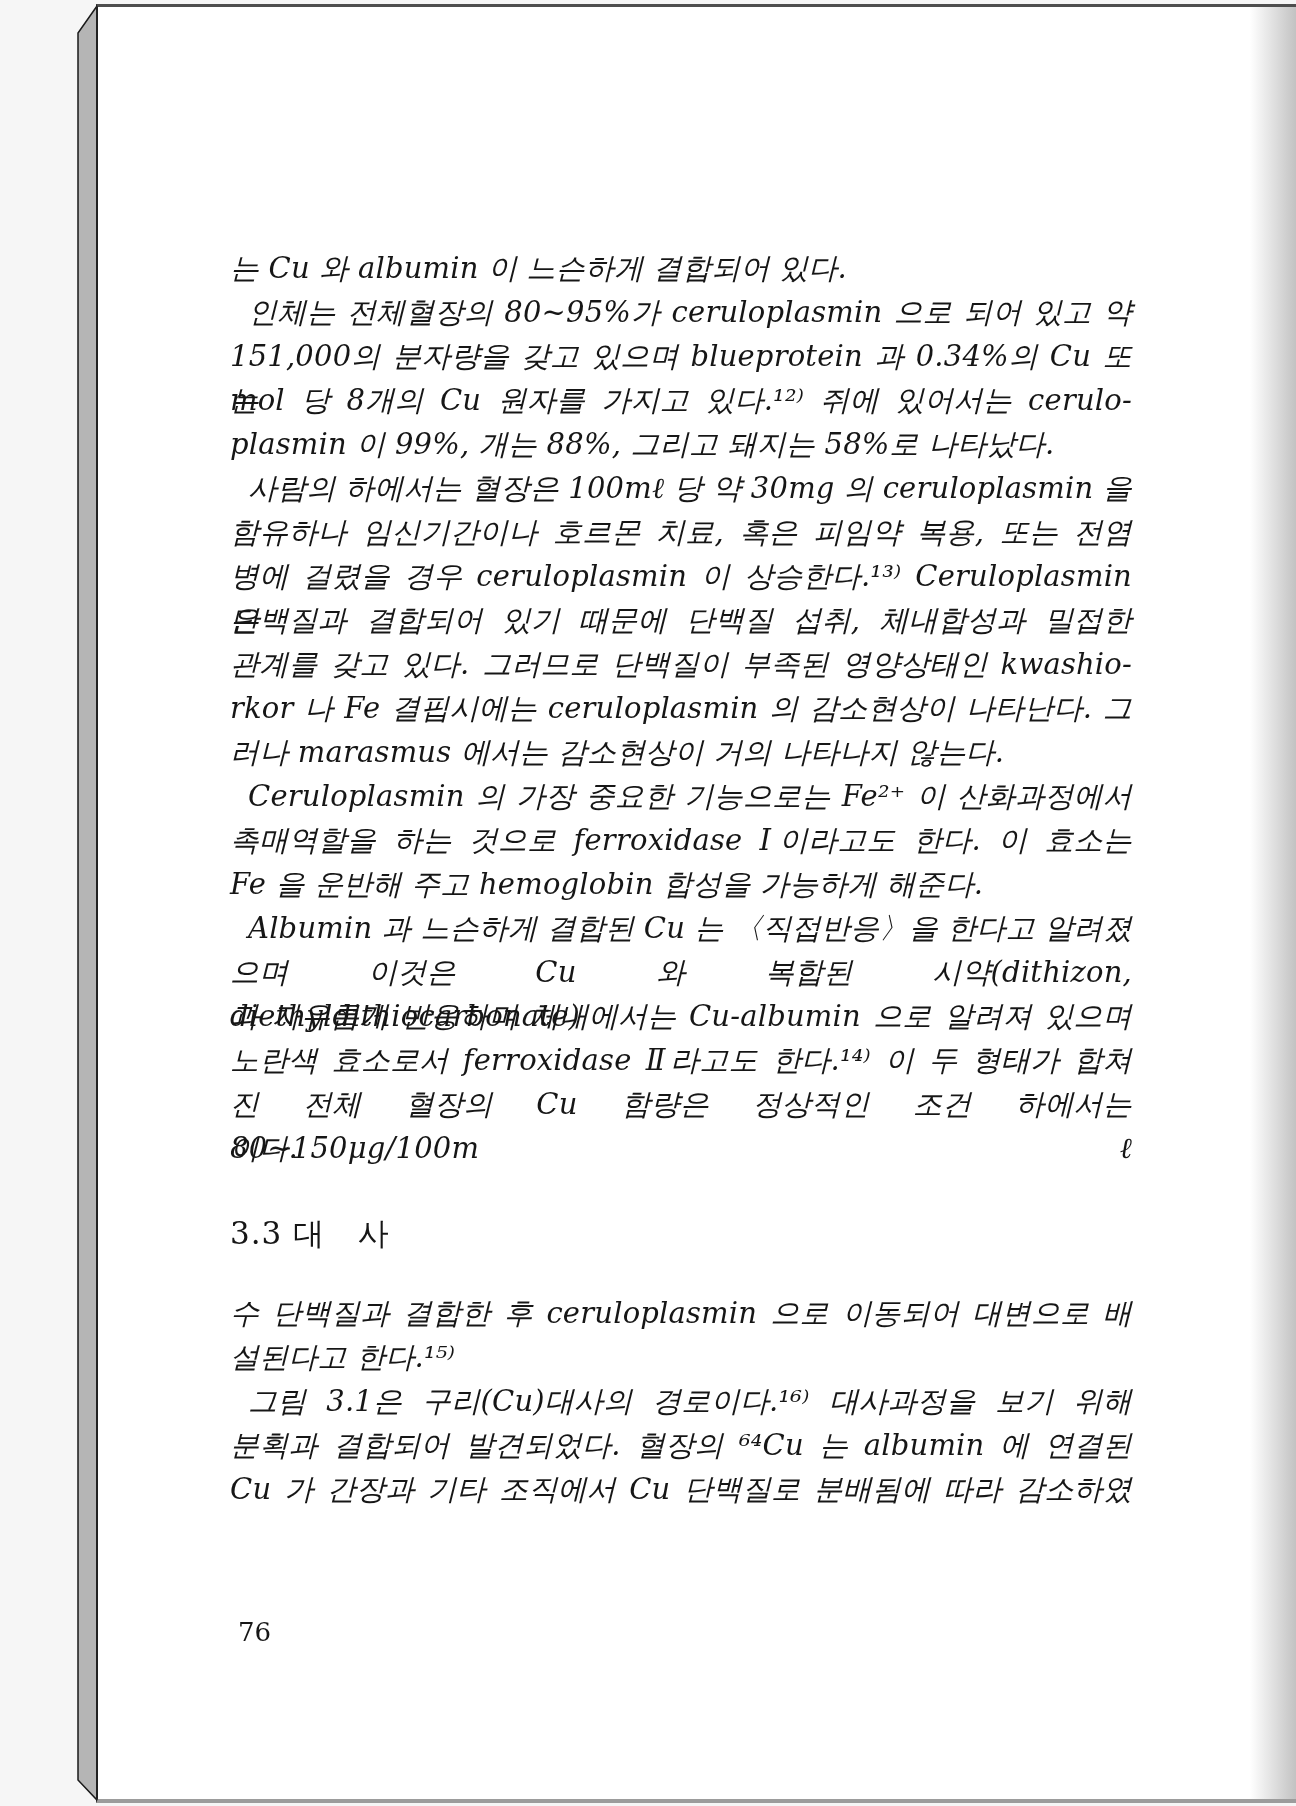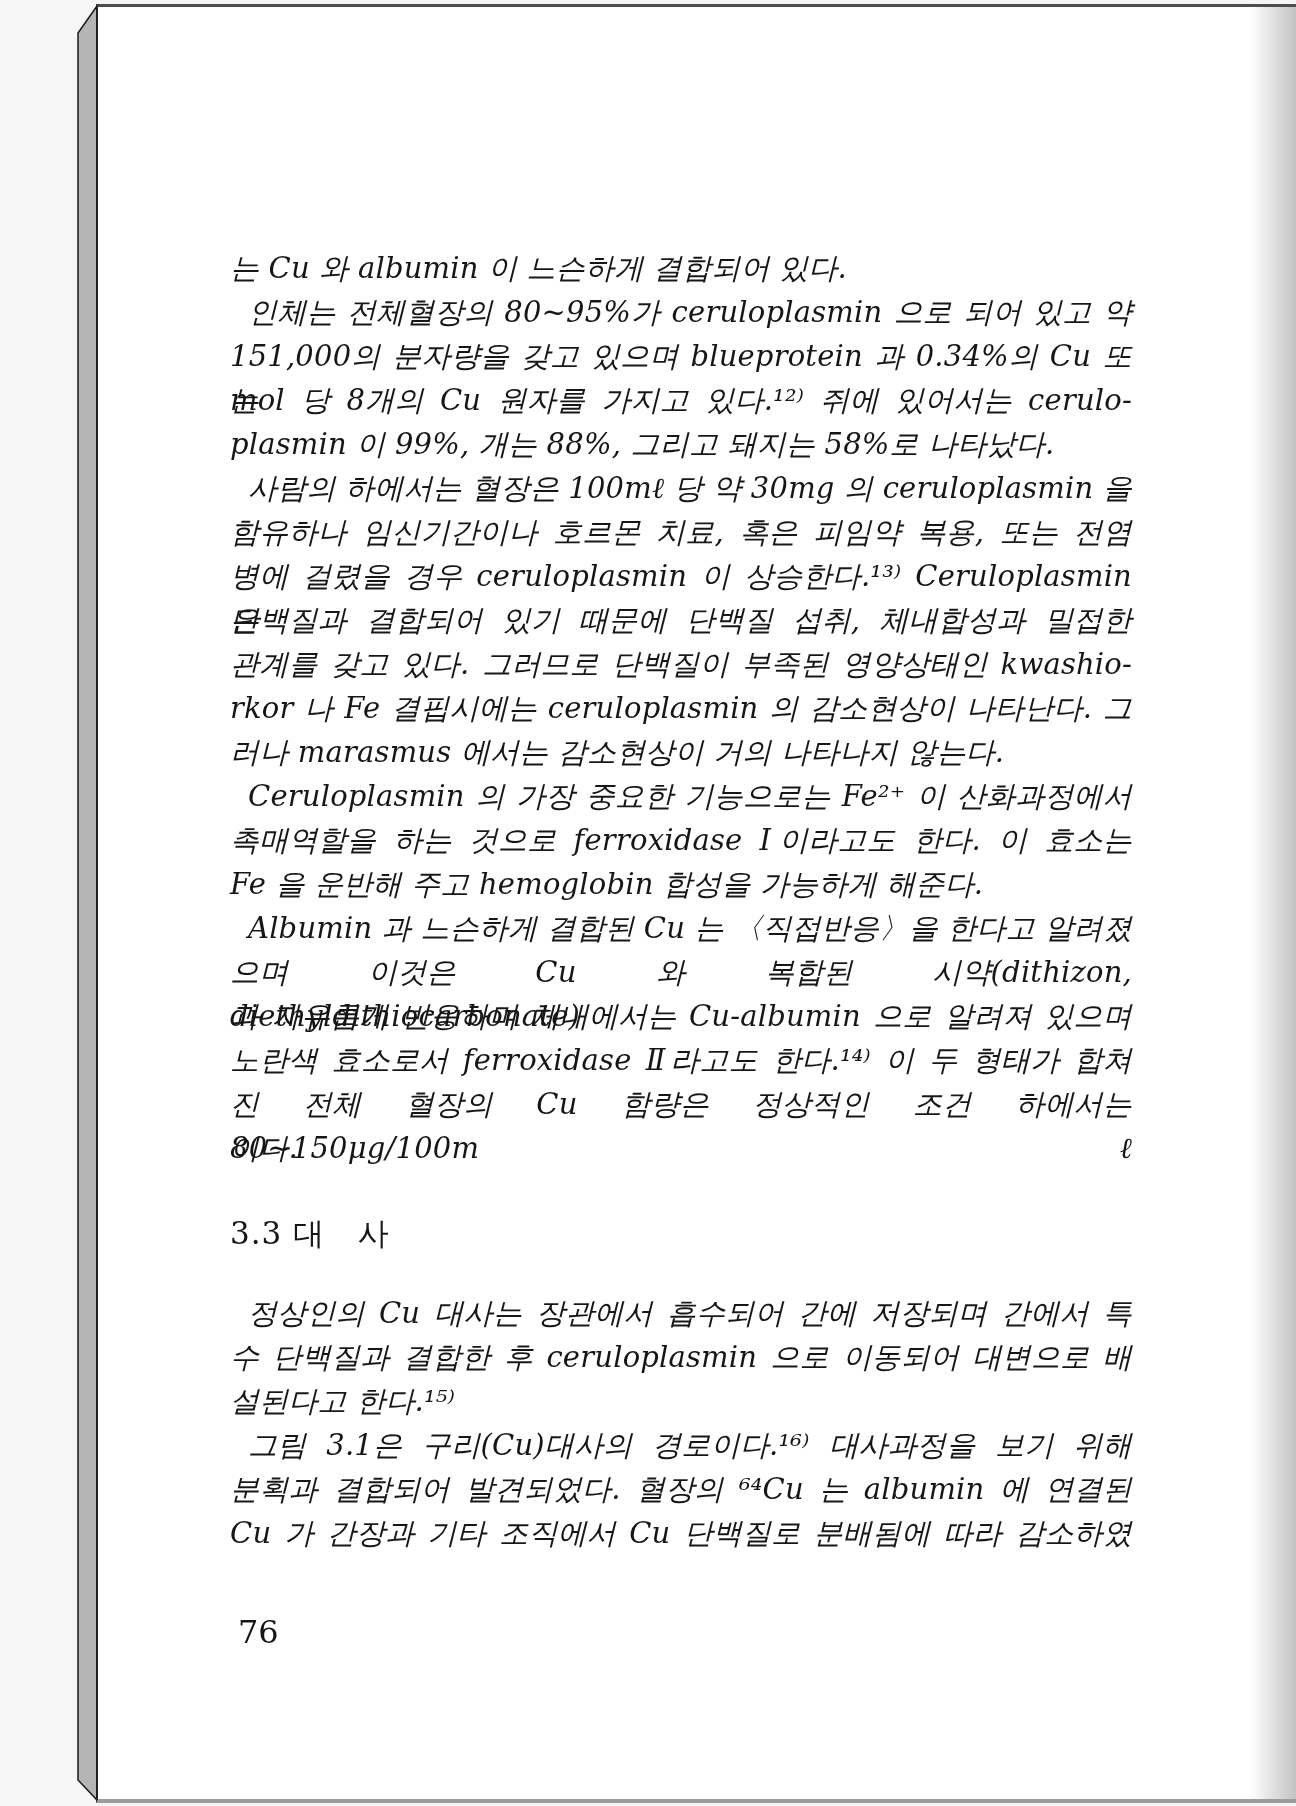--- a/index.html
+++ b/index.html
@@ -34,21 +34,21 @@
   }
   .line{height:44px;line-height:44px;white-space:nowrap;font-style:italic;}
   .just{white-space:normal;text-align:justify;text-align-last:justify;}
   .indent{text-indent:18px;}
   .spacer-a{height:41px;}
   .spacer-b{height:36px;}
   .heading{height:44px;line-height:44px;font-size:31px;white-space:pre;letter-spacing:1px;}
 
   .pagenum{
     position:absolute;left:238px;top:1610px;height:44px;line-height:44px;
-    font-size:32px;color:#161616;
+    font-size:26px;color:#161616;
   }
 </style>
 </head>
 <body>
 
 <div class="root">
 
   <svg class="spine-svg" width="120" height="1806" aria-hidden="true">
     <path d="M97 6 L78 33 L78 1780 L97 1800 Z" fill="#b5b5b5" stroke="#1a1a1a" stroke-width="1.5"></path>
   </svg>
@@ -77,21 +77,20 @@
     <div class="line just">으며 이것은 Cu 와 복합된 시약(dithizon, diethyldithiocarbonate)</div>
     <div class="line just">과 자유롭게 반응하며 체내에서는 Cu-albumin 으로 알려져 있으며</div>
     <div class="line just">노란색 효소로서 ferroxidase Ⅱ라고도 한다.¹⁴⁾ 이 두 형태가 합쳐</div>
     <div class="line just">진 전체 혈장의 Cu 함량은 정상적인 조건 하에서는 80~150μg/100mℓ</div>
     <div class="line">이다.</div>
 
     <div class="spacer-a"></div>
     <div class="heading">3.3 대   사</div>
     <div class="spacer-b"></div>
 
-    <div class="line just indent">정상인의 Cu 대사는 장관에서 흡수되어 간에 저장되며 간에서 특</div>
     <div class="line just">수 단백질과 결합한 후 ceruloplasmin 으로 이동되어 대변으로 배</div>
     <div class="line">설된다고 한다.¹⁵⁾</div>
     <div class="line just indent">그림 3.1은 구리(Cu)대사의 경로이다.¹⁶⁾ 대사과정을 보기 위해</div>
     <div class="line just">분획과 결합되어 발견되었다. 혈장의 ⁶⁴Cu 는 albumin 에 연결된</div>
     <div class="line just">Cu 가 간장과 기타 조직에서 Cu 단백질로 분배됨에 따라 감소하였</div>
   </div>
 
   <div class="pagenum">76</div>
 
 </div>

